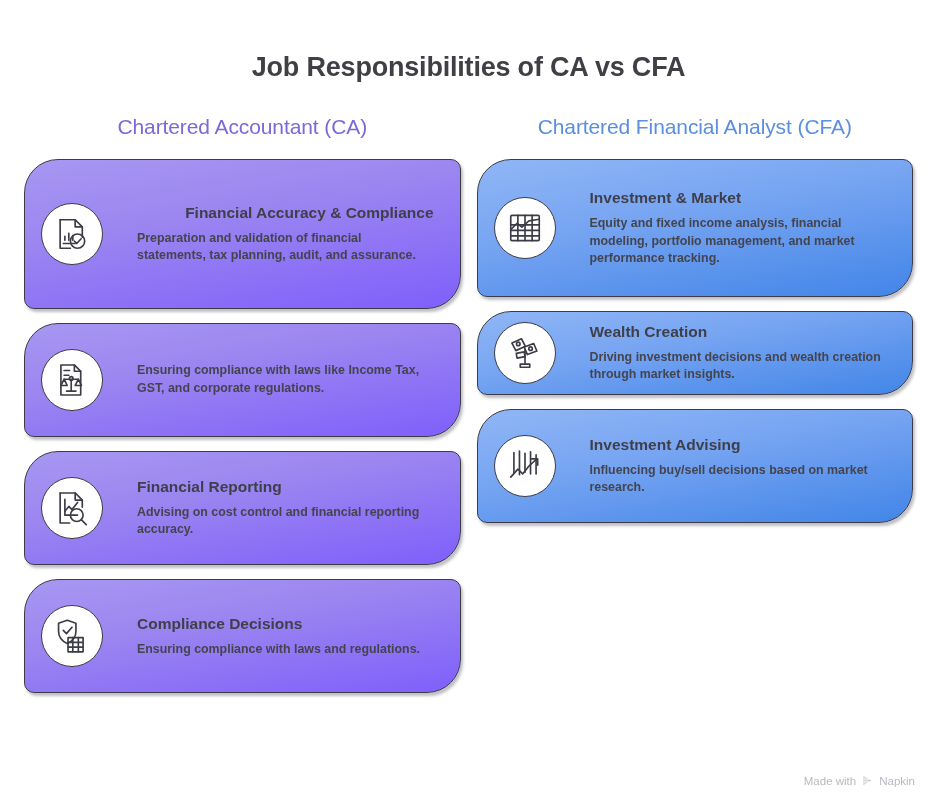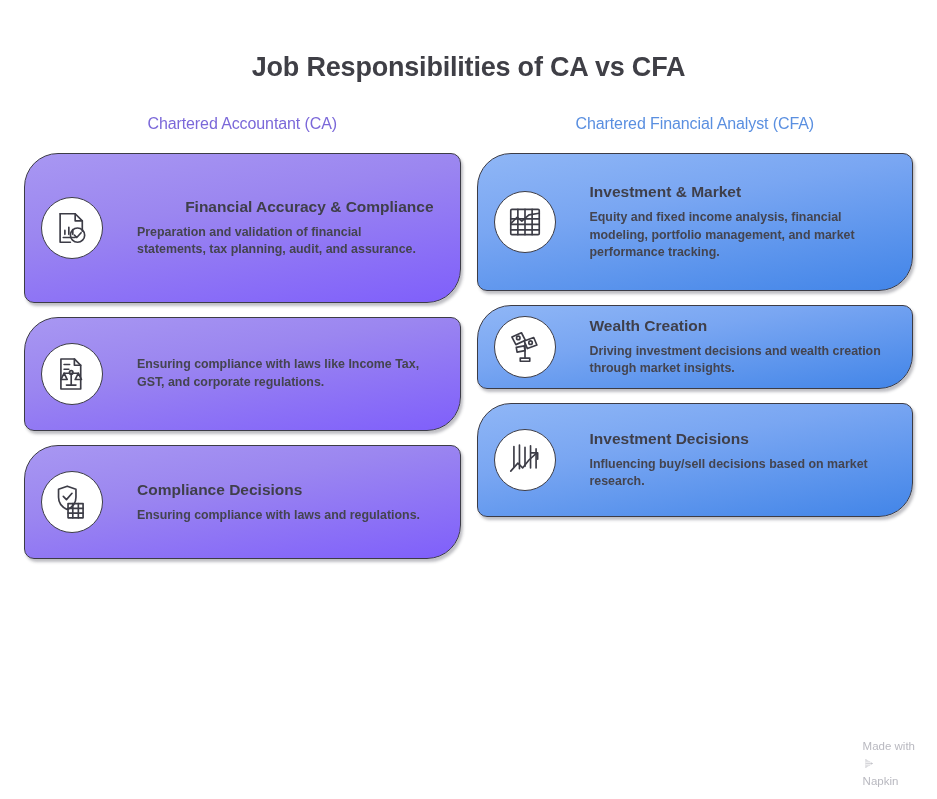--- a/index.html
+++ b/index.html
@@ -29,21 +29,21 @@
   .columns {
     display: flex;
     margin-top: 32px;
     padding: 0 24px;
     gap: 16px;
   }
   .column { width: 441px; position: relative; }
 
   .column-header {
     text-align: center;
-    font-size: 16px;
+    font-size: 21px;
     font-weight: normal;
     margin-bottom: 20px;
     letter-spacing: -0.1px;
   }
   .column-header.ca  { color: #7b68d9; }
   .column-header.cfa { color: #5a8fe0; }
 
   
   .card-list { display: flex; flex-direction: column; }
 
@@ -91,24 +91,24 @@
     line-height: 1.42;
     max-width: 300px;
   }
 
   
   .footer {
     position: absolute;
     right: 22px;
     bottom: 12px;
     display: flex;
+    align-items: center;
     gap: 5px;
     font-size: 11.5px;
     color: #b9b9c0;
-    flex-direction: column;
   }
   .napkin-mark { display: block; }
 </style>
 </head>
 <body>
 
 <div class="page">
 
   <h1 class="page-title">Job Responsibilities of CA vs CFA</h1>
 
@@ -144,20 +144,35 @@
               <circle cx="23" cy="22" r="2.2"></circle>
                 <path d="M23 24.2V38"></path>
                 <path d="M17 38h12"></path>
               <path d="M14 23h18"></path>
               <path d="M14 23l-4 8h8zM32 23l-4 8h8z"></path>
             </svg>
           </div>
           <div class="card-desc">Ensuring compliance with laws like Income Tax, GST, and corporate regulations.</div>
         </div>
 
+        <div class="card ca" style="height:114px;margin-bottom:14px;">
+          <div class="card-icon">
+            <svg viewBox="0 0 48 48" fill="none" stroke="#3c3c46" stroke-width="2.1" stroke-linecap="round" stroke-linejoin="round">
+              <path d="M9 5h19l9 9v9"></path>
+                <path d="M9 5v38h12"></path>
+                <path d="M28 5v9h9"></path>
+              <path d="M15 13v20h16"></path>
+                <path d="M15 28l5-6 4 4 7-9"></path>
+              <circle cx="30" cy="33" r="8"></circle>
+                <path d="M36 39l6 6"></path>
+            </svg>
+          </div>
+          <div class="card-title">Financial Reporting</div>
+          <div class="card-desc">Advising on cost control and financial reporting accuracy.</div>
+        </div>
 
         <div class="card ca" style="height:114px;">
           <div class="card-icon">
             <svg viewBox="0 0 48 48" fill="none" stroke="#3c3c46" stroke-width="2.1" stroke-linecap="round" stroke-linejoin="round">
               <path d="M7 8l11-4 11 4v10c0 8-5.5 13-11 15.5C12.5 31 7 26 7 18z"></path>
               <path d="M13 17l4 4 7-8"></path>
               <path d="M19 26h19v18H19z"></path>
               <path d="M19 32h19M19 38h19M25 26v18M32 26v18"></path>
             </svg>
           </div>
@@ -204,21 +219,21 @@
 
 
         <div class="card cfa" style="height:114px;">
           <div class="card-icon">
             <svg viewBox="0 0 48 48" fill="none" stroke="#3c3c46" stroke-width="2.1" stroke-linecap="round" stroke-linejoin="round">
               <path d="M10 7v26M17 5v30M24 8v24M31 6v28M38 10v24"></path>
               <path d="M6 38l9-10 6 6 8-10 10-9"></path>
                 <path d="M32 15h8v8"></path>
             </svg>
           </div>
-          <div class="card-title">Investment Decisions</div>
+          <div class="card-title">Investment Advising</div>
           <div class="card-desc">Influencing buy/sell decisions based on market research.</div>
         </div>
 
       </div>
     </div>
 
   </div>
 
   <div class="footer">
     <span>Made with</span>

